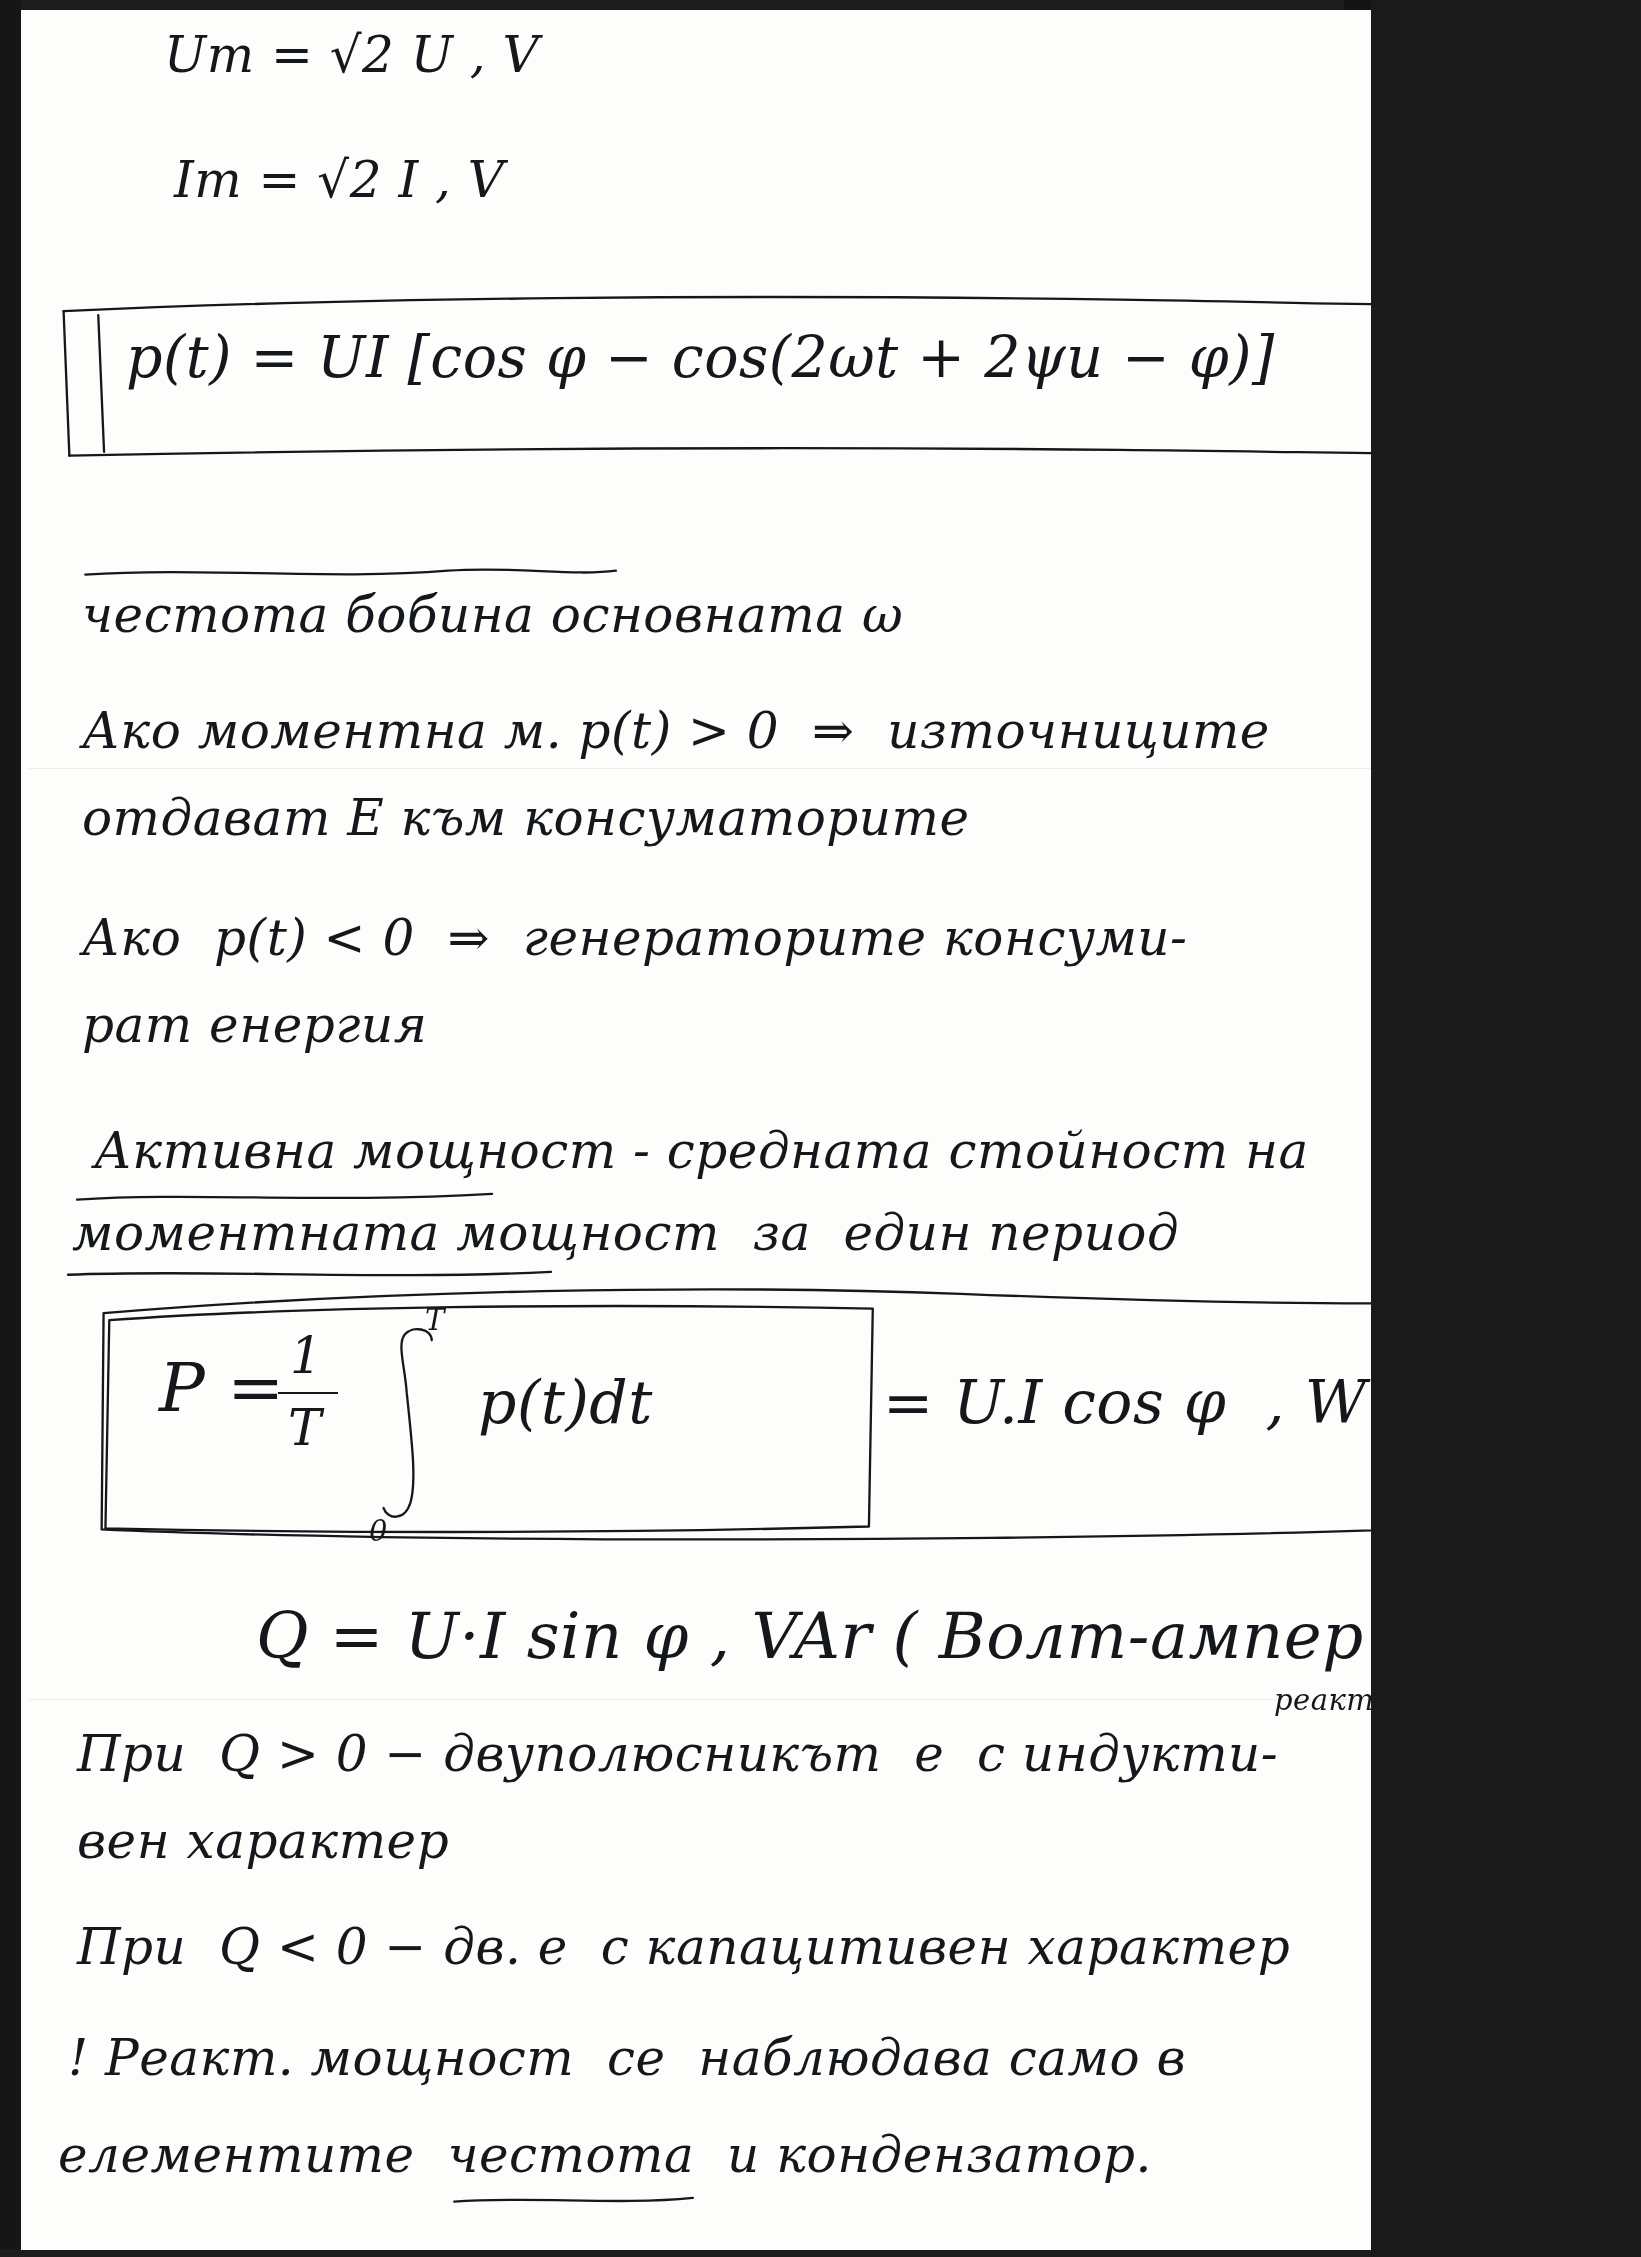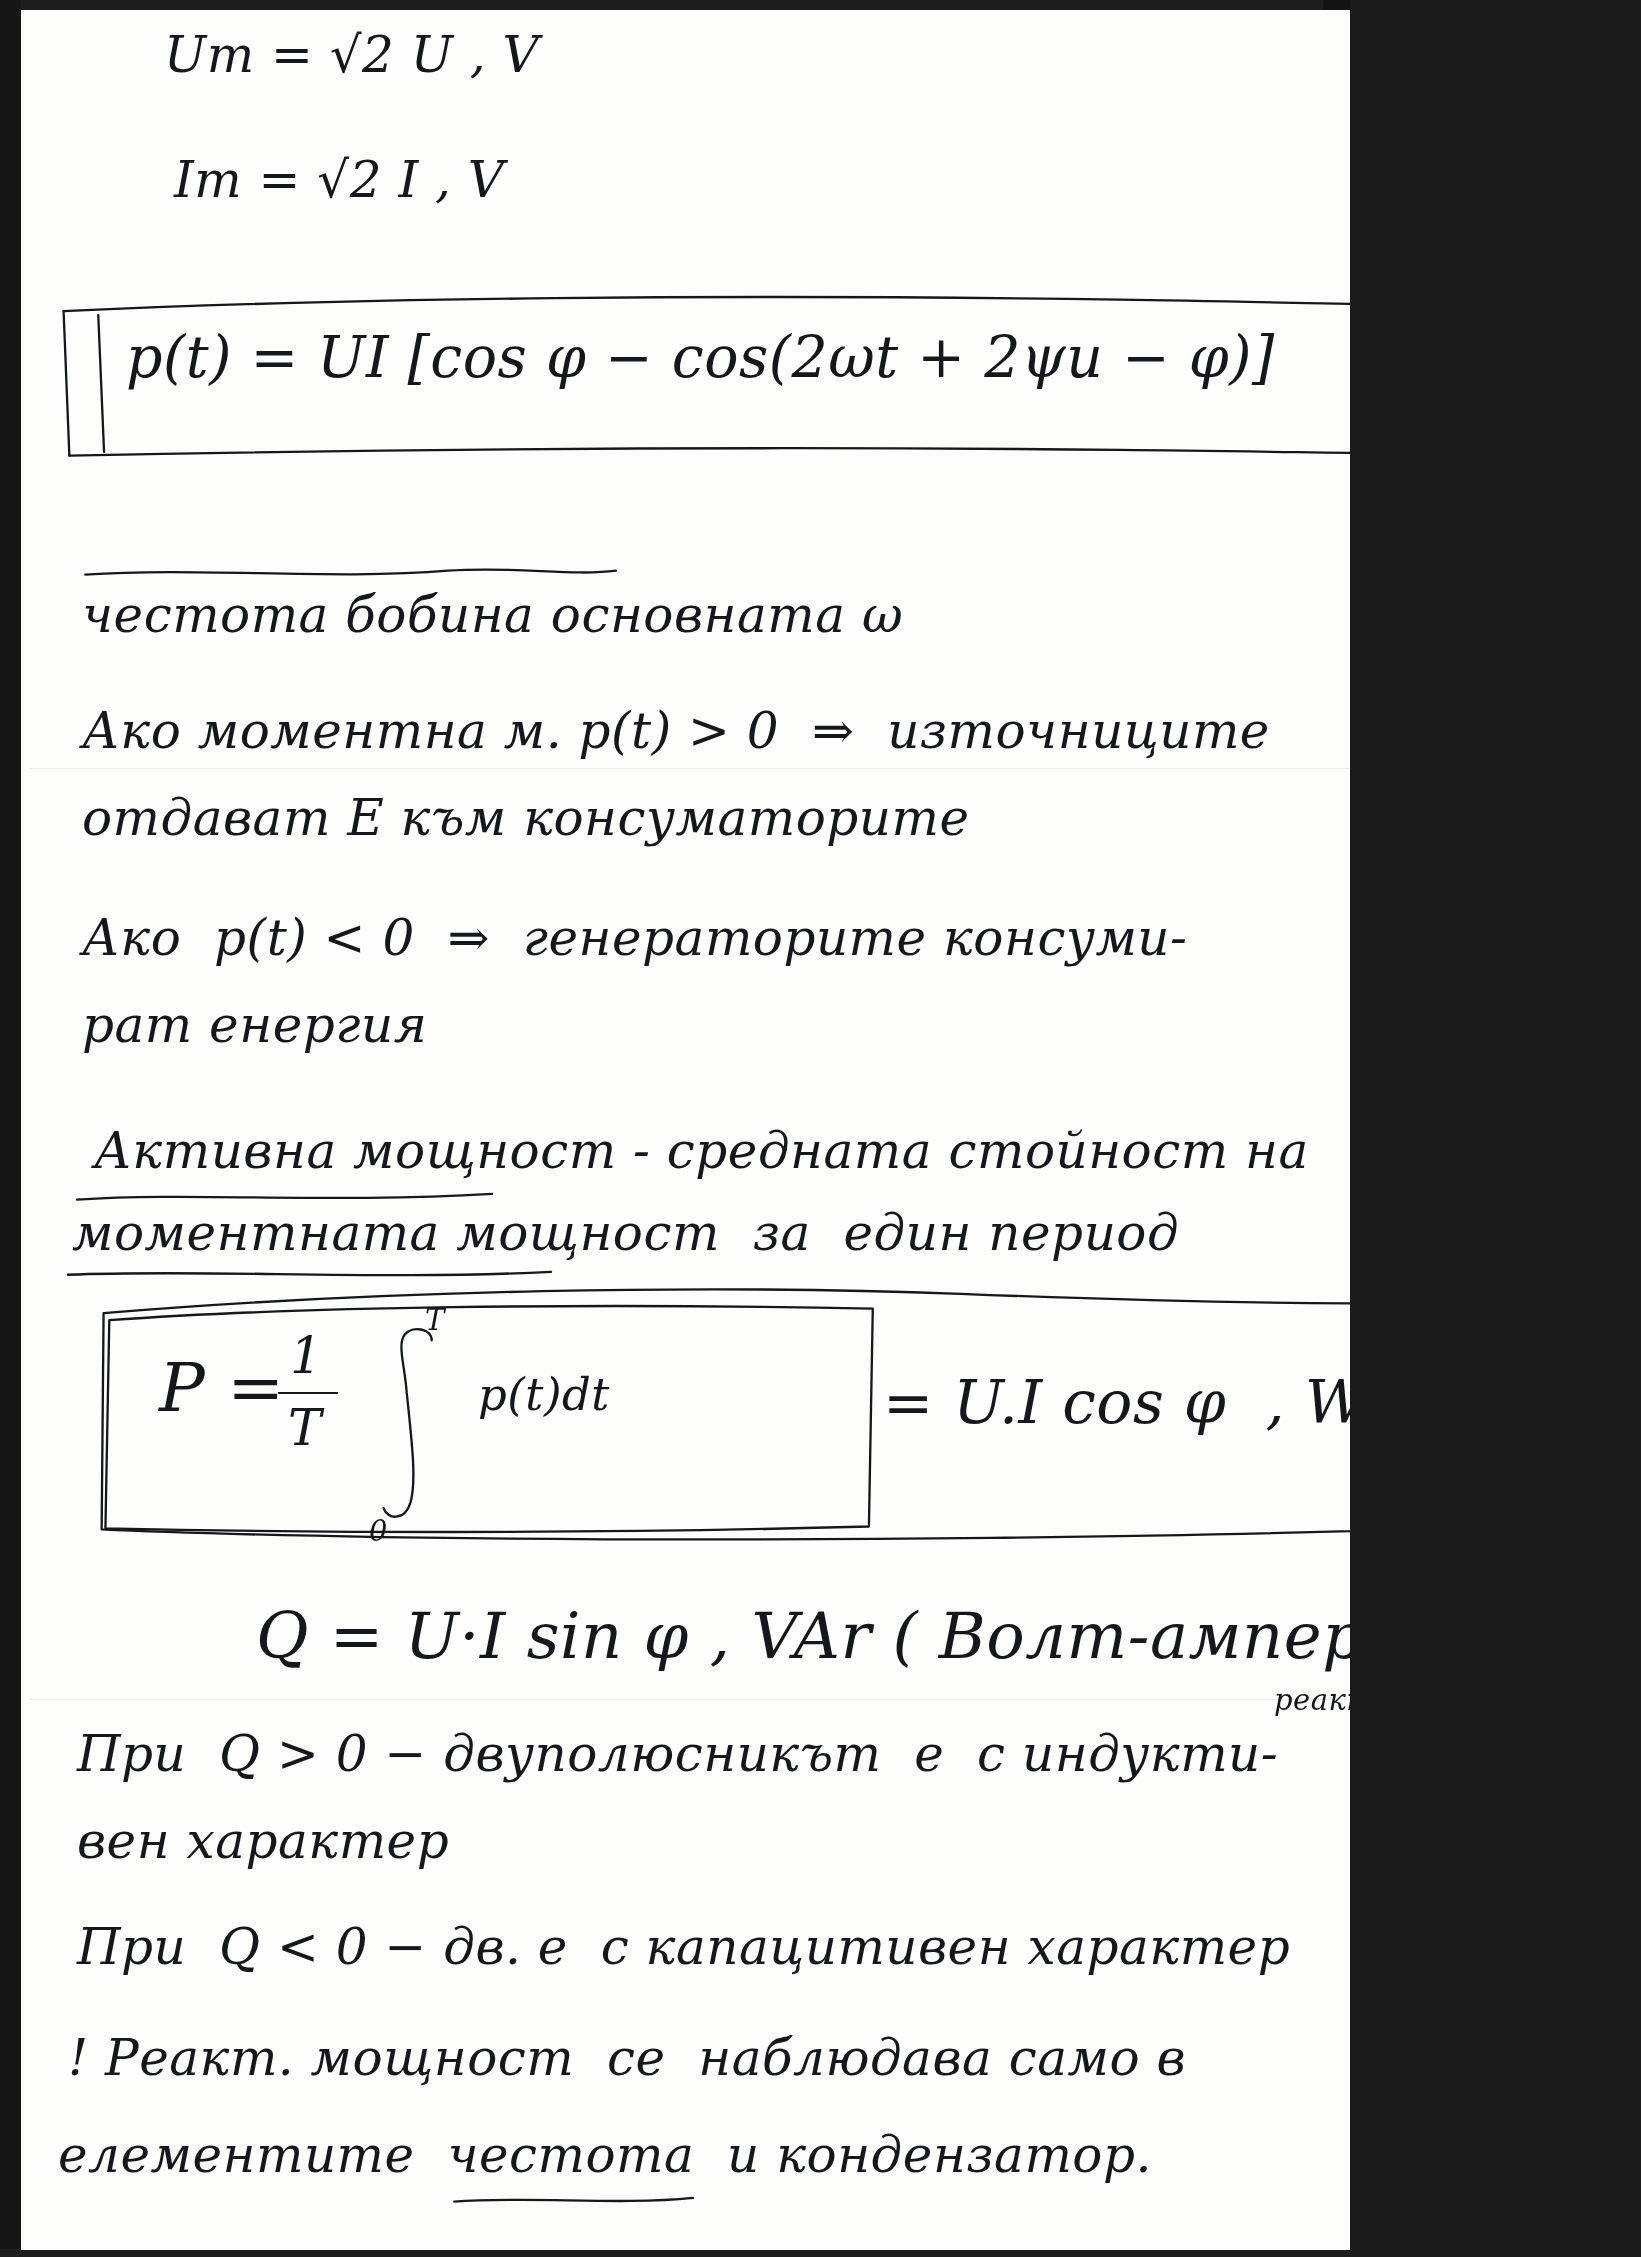--- a/index.html
+++ b/index.html
@@ -7,20 +7,21 @@
     padding: 0;
     background: #1a1a1a;
   }
   .page {
     position: relative;
     width: 1350px;
     height: 2257px;
     background: #ffffff;
     overflow: hidden;
     font-family: "DejaVu Sans", sans-serif;
+    padding-left: 21px;
   }
   
   .edge-left {
     position: absolute;
     left: 0; top: 0;
     width: 21px; height: 2257px;
     background: #161616;
   }
   .edge-right {
     position: absolute;
@@ -148,21 +149,21 @@
   <div class="hline" style="left:278px; top:1392px; width:60px;"></div>
   <div class="hand" style="left:288px; top:1402px; font-size:50px;">T</div>
 
   <svg class="ink" style="left:372px; top:1323px;" width="106" height="212" viewBox="0 0 110 220">
     <path d="M62,18 C62,6 42,2 34,12 C26,22 34,44 36,72 C42,128 46,164 40,186
              C34,206 16,204 12,192"></path>
   </svg>
   <div class="hand small" style="left:425px; top:1305px;">T</div>
   <div class="hand small" style="left:369px; top:1516px;">0</div>
 
-  <div class="hand" style="left:478px; top:1371px; font-size:45px;">p(t)dt</div>
+  <div class="hand" style="left:478px; top:1371px; font-size:60px;">p(t)dt</div>
 
   <div class="hand" style="left:883px; top:1371px; font-size:60px;">= U.I cos φ  , W</div>
 
   <div class="hand" style="left:256px; top:1603px; font-size:64px;">Q = U·I sin φ , VAr ( Волт-ампер</div>
   <div class="hand small" style="left:1274px; top:1685px;">реактивен)</div>
 
   <div class="hand big" style="left:77px; top:1728px;">При  Q &gt; 0 − двуполюсникът  е  с индукти-</div>
 
   <div class="hand big" style="left:77px; top:1815px;">вен характер</div>
 

